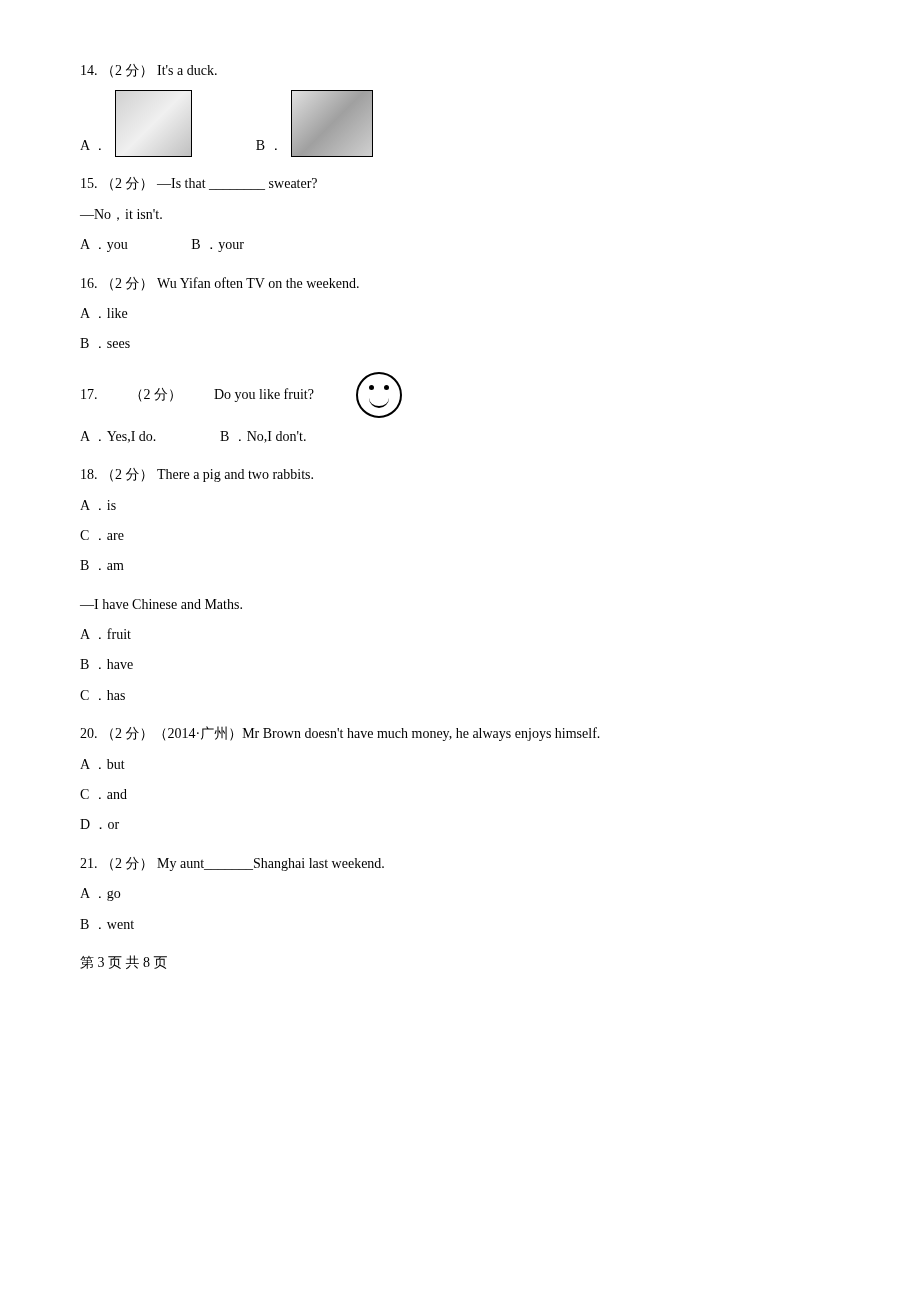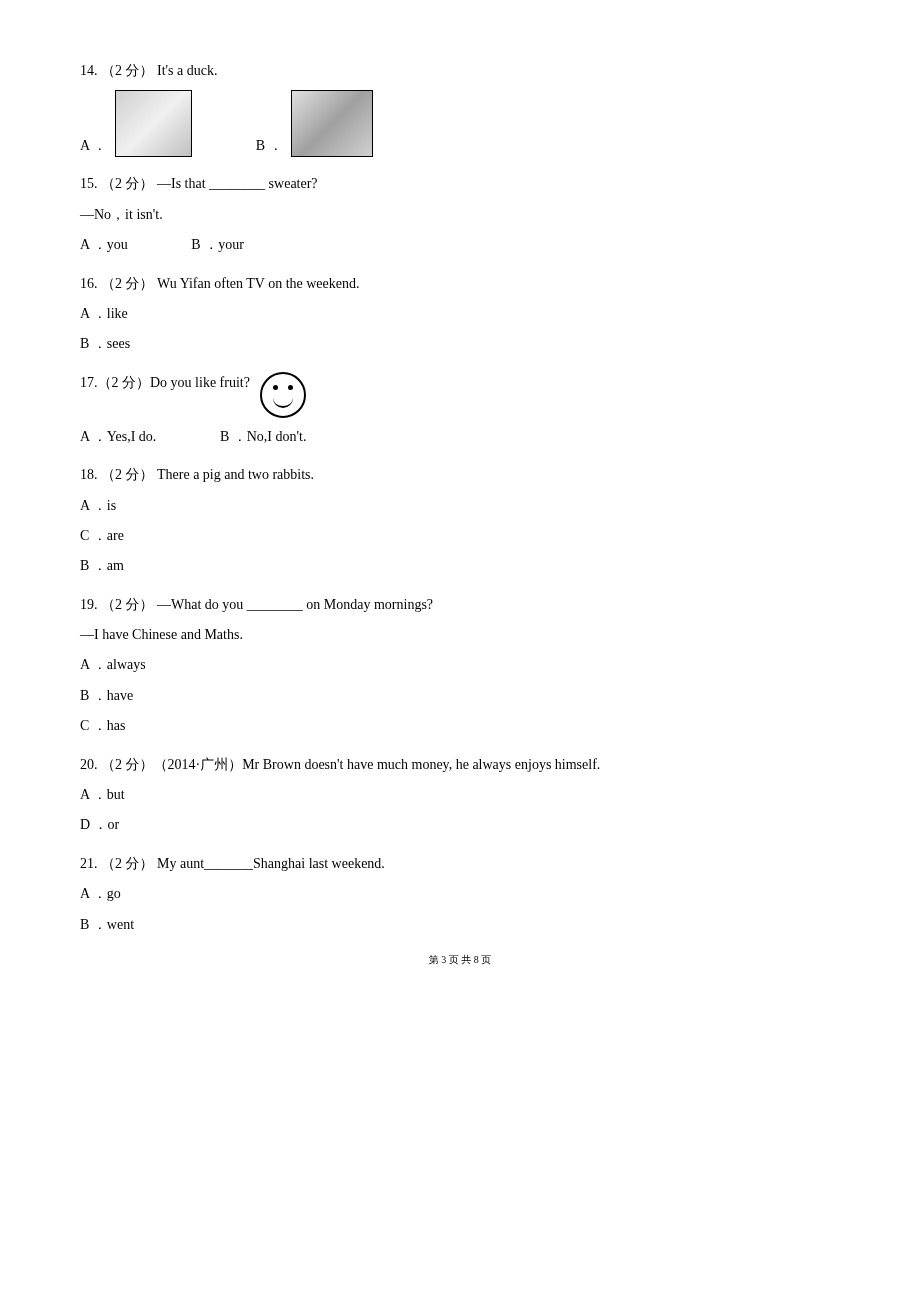--- a/index.html
+++ b/index.html
@@ -89,22 +89,22 @@
       display: flex;
       align-items: flex-end;
       margin-bottom: 12px;
     }
     .img-opt {
       display: flex;
       align-items: flex-end;
       margin-right: 60px;
     }
     .footer {
-      text-align: center;
-      font-size: 10px;
+      text-align: left;
+      font-size: 14px;
     }
     .inline-label {
       margin-right: 4px;
     }
   </style>
 </head>
 <body>
 
 <div class="question">
   <div class="question-line">
@@ -135,21 +135,21 @@
 
 <div class="question">
   <div class="question-line">
     <span>16. </span><span>（2 分）</span><span> Wu Yifan often      TV on the weekend.</span>
   </div>
   <div class="option-item">A ．like</div>
   <div class="option-item">B ．sees</div>
 </div>
 
 <div class="question">
-  <div class="question-line" style="display:flex;">
+  <div class="question-line" style="display:flex;align-items:center;gap:32px;">
     <span>17. </span>
       <span>（2 分）</span>
       <span> Do you like fruit?  </span>
     <span class="smiley">
         <span class="smiley-mouth"></span>
       </span>
   </div>
   <div class="options-horizontal">
     <span>A ．Yes,I do.</span>
     <span>B ．No,I don't.</span>
@@ -159,34 +159,32 @@
 <div class="question">
   <div class="question-line">
     <span>18. </span><span>（2 分）</span><span> There            a pig and two rabbits.</span>
   </div>
   <div class="option-item">A ．is</div>
   <div class="option-item">C ．are</div>
   <div class="option-item">B ．am</div>
 </div>
 
 <div class="question">
-  <div class="question-line">
-    <span>19. </span><span>（2 分）</span><span> —What do you ________ on Monday mornings?</span>
-  </div>
   <div class="question-line">—I have Chinese and Maths.</div>
-  <div class="option-item">A ．always</div>
+  <div class="option-item">A ．fruit</div>
   <div class="option-item">B ．have</div>
   <div class="option-item">C ．has</div>
 </div>
 
 <div class="question">
   <div class="question-line">
     <span>20. </span><span>（2 分）</span><span>（2014·广州）</span><span>Mr Brown doesn't have much money,           he always enjoys himself.</span>
   </div>
   <div class="option-item">A ．but</div>
+  <div class="option-item">C ．and</div>
   <div class="option-item">D ．or</div>
 </div>
 
 <div class="question">
   <div class="question-line">
     <span>21. </span><span>（2 分）</span><span> My aunt_______Shanghai last weekend.</span>
   </div>
   <div class="option-item">A ．go</div>
   <div class="option-item">B ．went</div>
 </div>

